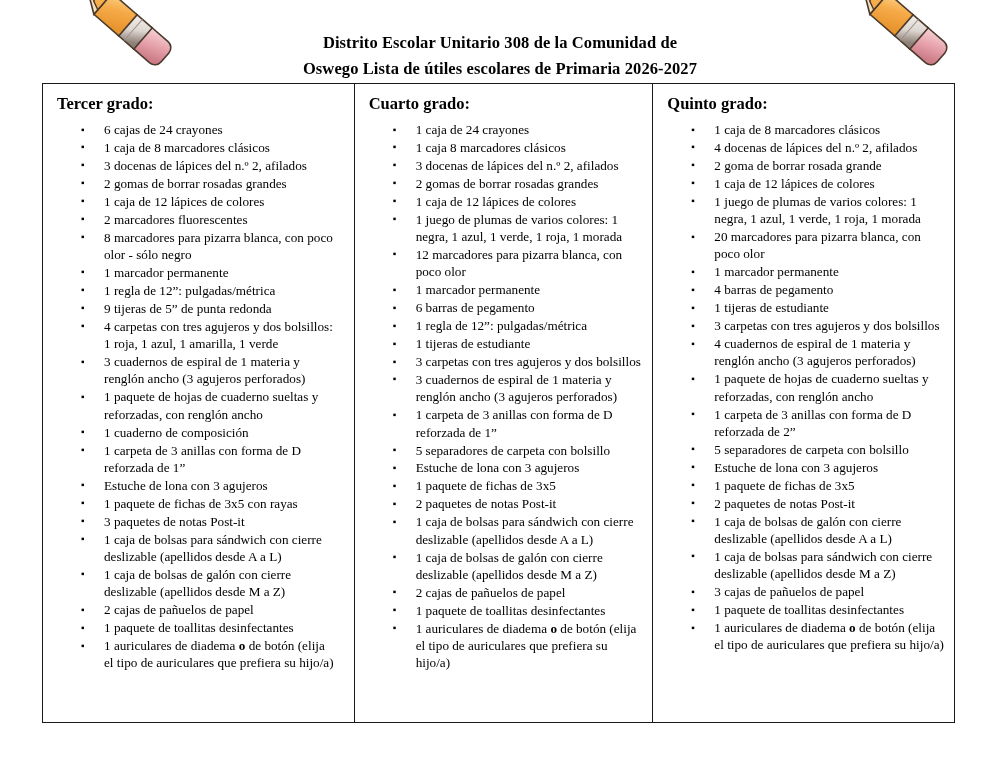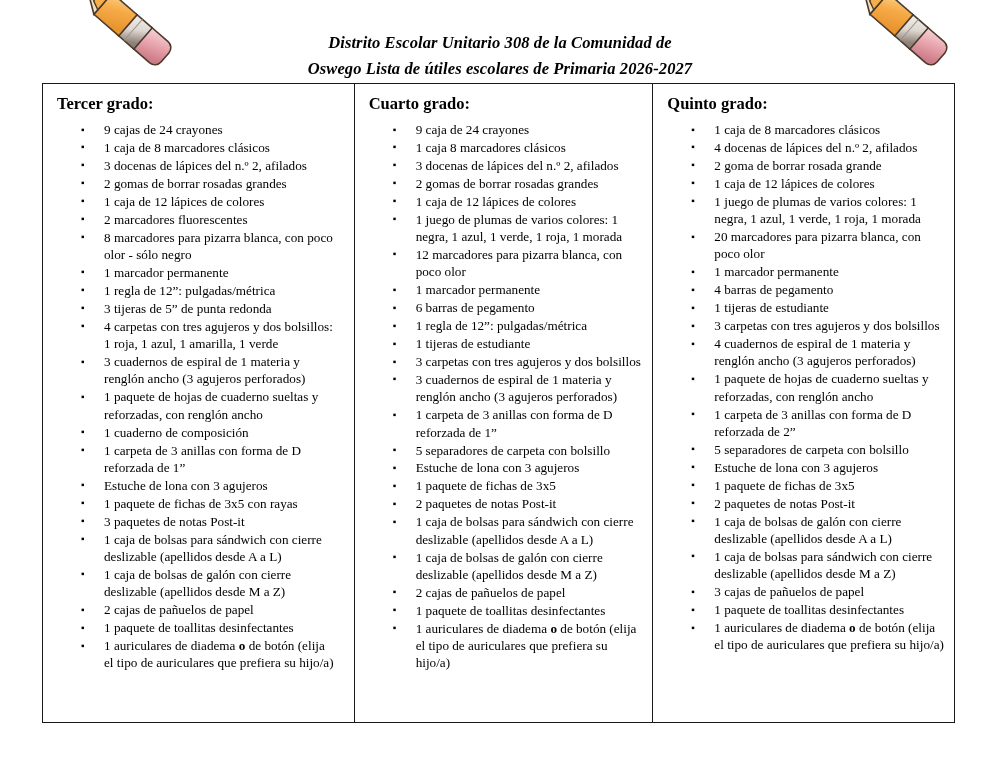--- a/index.html
+++ b/index.html
@@ -16,21 +16,20 @@
     overflow: hidden;
   }
 
   
   .header {
     position: absolute;
     left: 0;
     top: 0;
     width: 852px;
     height: 83px;
-    font-style: italic;
   }
   .title-block {
     position: absolute;
     left: 180px;
     top: 30px;
     width: 640px;
     text-align: center;
   }
   .title-line {
     font-size: 16.5px;
@@ -176,50 +175,50 @@
       </g>
     </svg>
   </div>
 </div>
 
 <div class="table">
 
   <div class="col col-1">
     <div class="col-title">Tercer grado:</div>
     <ul class="supply-list">
-        <li>9 cajas de 24 crayones</li>
+        <li>6 cajas de 24 crayones</li>
         <li>1 caja de 8 marcadores clásicos</li>
         <li>3 docenas de lápices del n.º 2, afilados</li>
         <li>2 gomas de borrar rosadas grandes</li>
         <li>1 caja de 12 lápices de colores</li>
         <li>2 marcadores fluorescentes</li>
         <li>8 marcadores para pizarra blanca, con poco olor - sólo negro</li>
         <li>1 marcador permanente</li>
         <li>1 regla de 12”: pulgadas/métrica</li>
-        <li>3 tijeras de 5” de punta redonda</li>
+        <li>9 tijeras de 5” de punta redonda</li>
         <li>4 carpetas con tres agujeros y dos bolsillos: 1 roja, 1 azul, 1 amarilla, 1 verde</li>
         <li>3 cuadernos de espiral de 1 materia y renglón ancho (3 agujeros perforados)</li>
         <li>1 paquete de hojas de cuaderno sueltas y reforzadas, con renglón ancho</li>
         <li>1 cuaderno de composición</li>
         <li>1 carpeta de 3 anillas con forma de D reforzada de 1”</li>
         <li>Estuche de lona con 3 agujeros</li>
         <li>1 paquete de fichas de 3x5 con rayas</li>
         <li>3 paquetes de notas Post-it</li>
         <li>1 caja de bolsas para sándwich con cierre deslizable (apellidos desde A a L)</li>
         <li>1 caja de bolsas de galón con cierre deslizable (apellidos desde M a Z)</li>
         <li>2 cajas de pañuelos de papel</li>
         <li>1 paquete de toallitas desinfectantes</li>
         <li><span>1 auriculares de diadema </span><b>o</b><span> de botón (elija el tipo de auriculares que prefiera su hijo/a)</span></li>
       </ul>
   </div>
 
   <div class="col col-2">
     <div class="col-title">Cuarto grado:</div>
     <ul class="supply-list">
-        <li>9 caja de 24 crayones</li>
+        <li>1 caja de 24 crayones</li>
         <li>1 caja 8 marcadores clásicos</li>
         <li>3 docenas de lápices del n.º 2, afilados</li>
         <li>2 gomas de borrar rosadas grandes</li>
         <li>1 caja de 12 lápices de colores</li>
         <li>1 juego de plumas de varios colores: 1 negra, 1 azul, 1 verde, 1 roja, 1 morada</li>
         <li>12 marcadores para pizarra blanca, con poco olor</li>
         <li>1 marcador permanente</li>
         <li>6 barras de pegamento</li>
         <li>1 regla de 12”: pulgadas/métrica</li>
         <li>1 tijeras de estudiante</li>

